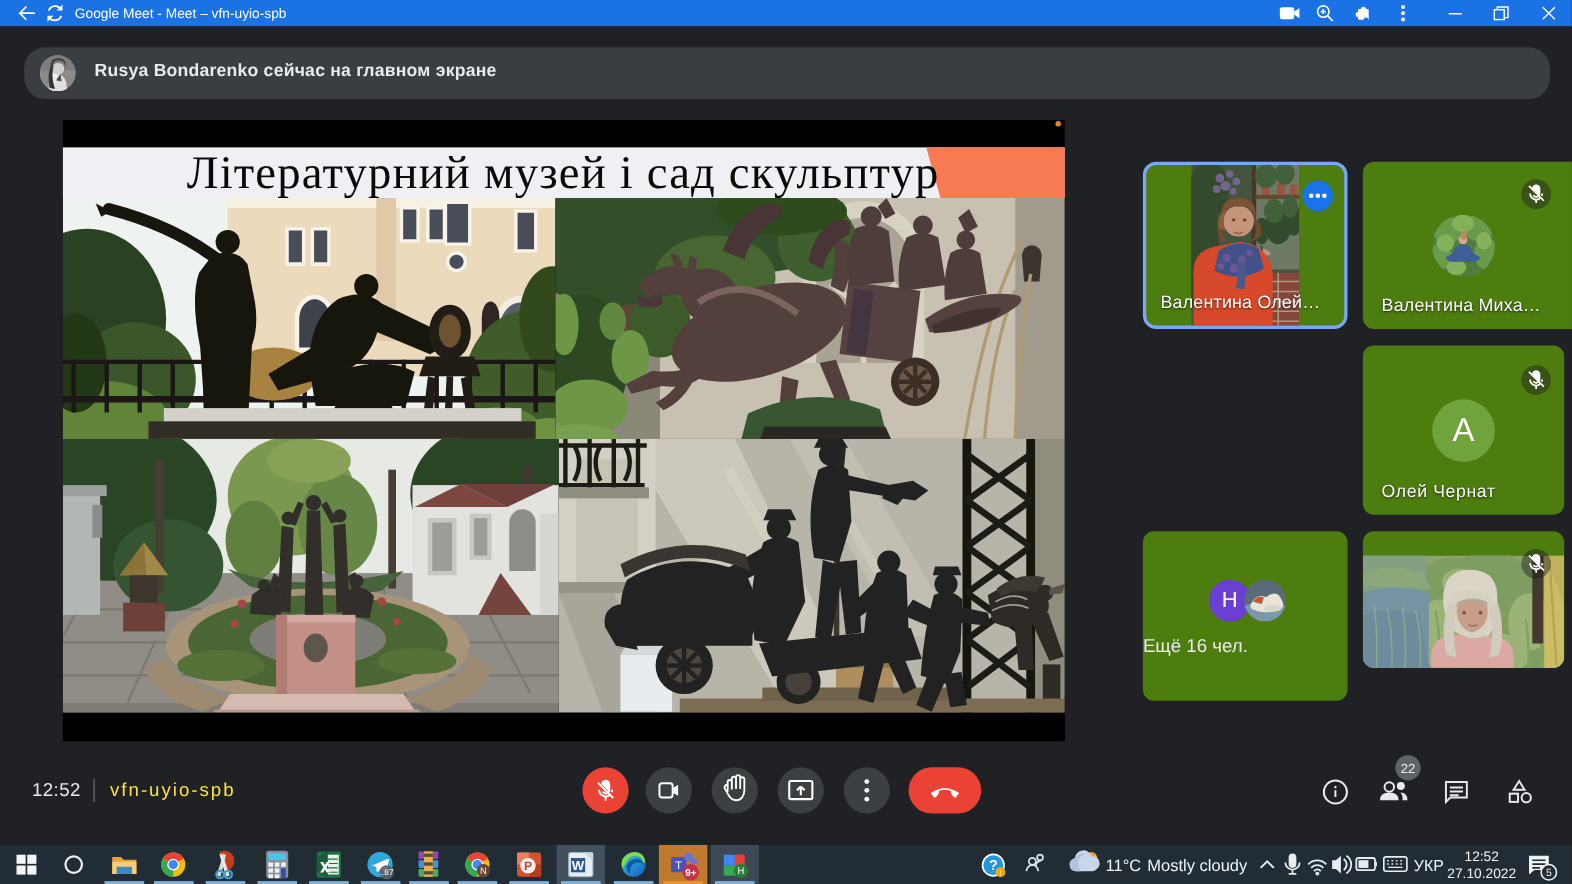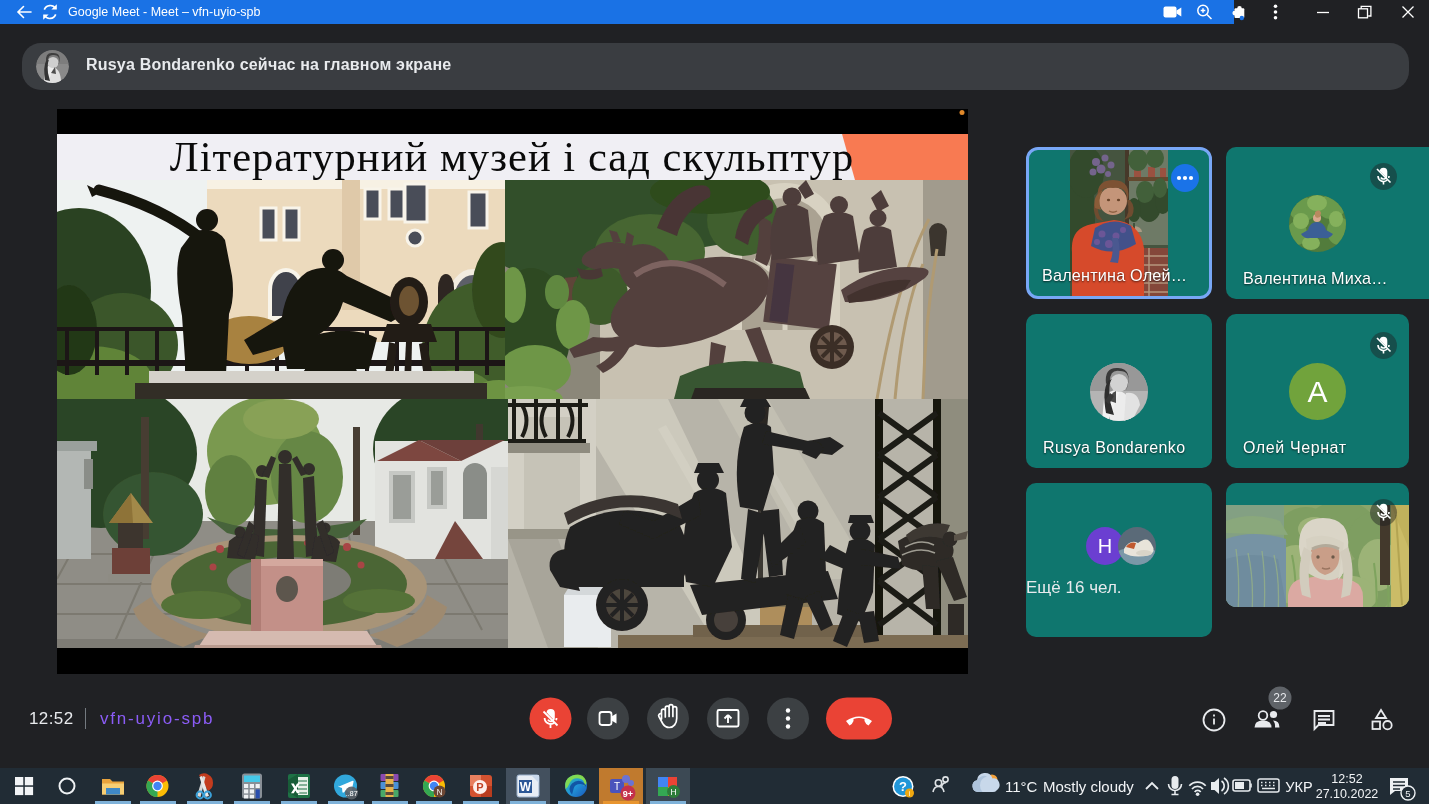--- a/index.html
+++ b/index.html
@@ -1,25 +1,25 @@
 <!DOCTYPE html>
 <html><head><meta charset="utf-8">
 <style>
 * { margin:0; padding:0; box-sizing:border-box; }
 html,body { width:1429px; height:804px; overflow:hidden; background:#202124;
   font-family:"Liberation Sans", sans-serif; }
 .abs { position:absolute; }
 #root { position:relative; width:1429px; height:804px; }
-#titlebar { position:absolute; left:0; top:0; width:1234px; height:24px; background:#1a72e5; }
+#titlebar { position:absolute; left:0; top:0; width:1429px; height:24px; background:#1a72e5; }
 #titlebar .ttl { position:absolute; left:68px; top:5px; font-size:12.5px; color:#fff; }
 #stage { position:absolute; left:0; top:24px; width:1429px; height:744px; background:#202124; }
 #banner { position:absolute; left:22px; top:19px; width:1387px; height:47px; background:#3a3d41; border-radius:19px; }
 #banner .av { position:absolute; left:14px; top:7px; width:33px; height:33px; border-radius:50%; overflow:hidden; }
 #banner .txt { position:absolute; left:64px; top:13px; font-size:16px; font-weight:bold; color:#e8eaed; letter-spacing:.2px; }
-.tile { position:absolute; background:#0f766e; border-radius:10px; overflow:hidden; }
+.tile { position:absolute; background:#4d7c0f; border-radius:10px; overflow:hidden;margin-left:13px; }
 .name { position:absolute; left:16px; bottom:10px; font-size:16px; color:#fff; text-shadow:0 1px 2px rgba(0,0,0,.7); letter-spacing:.2px; white-space:nowrap; }
 </style></head>
 <body>
 <div id="root">
 
 <div id="titlebar">
  <svg class="abs" style="left:0;top:0" width="1429" height="24" viewBox="0 0 1429 24">
   <g stroke="#fff" fill="none" stroke-width="1.6" stroke-linecap="round">
    <path d="M31 12 H18 M23.5 6.5 L18 12 L23.5 17.5"></path>
   </g>
@@ -477,37 +477,20 @@
               <ellipse cx="47" cy="24" rx="7" ry="8"></ellipse>
               <ellipse cx="22" cy="48" rx="9" ry="7"></ellipse>
             </g>
   <circle cx="28" cy="23" r="4" fill="#d9a88e"></circle>
   <path d="M28 27 q-7 0 -9 8 l-7 4 q3 5 9 4 l14 0 q6 1 9 -4 l-7 -4 q-2 -8 -9 -8 z" fill="#3b5f96"></path>
   <path d="M26 17 q5 -4 6 1 l-1 4 q-4 2 -5 -1 z" fill="#b98a60"></path>
   </svg>
  </div>
  <div class="name" style="left:17px;bottom:11px;font-size:16.2px">Валентина Миха…</div>
 </div>
-<div class="tile" style="left:1026px;top:290px;width:186px;height:154px">
- <div class="abs" style="left:64px;top:49px;width:58px;height:58px;border-radius:50%;overflow:hidden">
-  <svg width="58" height="58" viewBox="0 0 58 58">
-            <rect width="58" height="58" fill="#b4b4b4"></rect>
-  <rect x="0" y="0" width="58" height="28" fill="#989898"></rect>
-  <path d="M20 58 q-2 -26 9 -30 q14 2 12 30 z" fill="#ececec"></path>
-  <path d="M14 36 q8 -12 16 -8 l-12 30 h-6 z" fill="#f2f2f2"></path>
-  <path d="M36 30 q12 -2 14 12 l-8 16 h-8 z" fill="#e2e2e2"></path>
-  <circle cx="29" cy="20" r="9" fill="#d2d2d2"></circle>
-  <path d="M20 18 q0 -12 10 -10 q10 0 8 12 l-2 8 q8 -22 -8 -23 q-14 -1 -12 16 z" fill="#3a3a3a"></path>
-  <path d="M22 16 q-4 4 -2 22 l4 14 -8 -2 q-4 -22 2 -32 z" fill="#2e2e2e"></path>
-  <path d="M26 28 q-6 2 -6 10 l6 2 z" fill="#4a4a4a"></path>
-  <path d="M20 30 l-5 8 4 3 5 -8 z" fill="#383838"></path>
-  </svg>
- </div>
- <div class="name" style="left:17px;bottom:11px;letter-spacing:0.4px">Rusya Bondarenko</div>
-</div>
 <div class="tile" style="left:1226px;top:290px;width:183px;height:154px">
  <div class="abs" style="left:144px;top:18px;width:27px;height:27px;border-radius:50%;background:rgba(32,33,36,.45)"><svg width="27" height="27" viewBox="0 0 27 27">
  <g stroke="#fff" stroke-width="1.6" fill="none">
   <path d="M10.5 8.5 a3 3 0 0 1 6 0 v4.5 a3 3 0 0 1 -5.6 1.5 M8 13 a5.5 5.5 0 0 0 9.2 4 M19 13 a5.5 5.5 0 0 1 -0.4 2" fill="none"></path>
   <path d="M13.5 18.6 v3"></path>
   <path d="M7 6 l13.5 13.5"></path>
  </g>
  <path d="M10.5 8.5 a3 3 0 0 1 6 0 v4.5 a3 3 0 0 1 -0.3 1.3 l-6 -6 z" fill="#fff"></path>
 </svg></div>
  <div class="abs" style="left:63px;top:49px;width:57px;height:57px;border-radius:50%;background:#71a33c;color:#fff;font-size:30px;text-align:center;line-height:57px">A</div>
@@ -575,21 +558,21 @@
   <path d="M7 6 l13.5 13.5"></path>
  </g>
  <path d="M10.5 8.5 a3 3 0 0 1 6 0 v4.5 a3 3 0 0 1 -0.3 1.3 l-6 -6 z" fill="#fff"></path>
 </svg></div>
  <div class="abs" style="left:19px;top:124px;font-size:15px;font-weight:bold;color:#fff;text-shadow:0 1px 2px rgba(0,0,0,.8);z-index:4">Вы</div>
 </div>
 
 <div class="abs" style="left:0;top:650px;width:1429px;height:94px">
  <div class="abs" style="left:29px;top:35px;font-size:17px;letter-spacing:0.4px;color:#e8eaed">12:52</div>
  <div class="abs" style="left:85px;top:34px;width:1px;height:21px;background:#747a80"></div>
- <div class="abs" style="left:100px;top:35px;font-size:17px;letter-spacing:1.8px;color:#8b5cf6">vfn-uyio-spb</div>
+ <div class="abs" style="left:100px;top:35px;font-size:17px;letter-spacing:1.8px;color:#fde047">vfn-uyio-spb</div>
  <svg class="abs" style="left:0;top:0" width="1429" height="94" viewBox="0 0 1429 94">
   <circle cx="550.5" cy="44.5" r="21" fill="#ea4335"></circle>
   <g stroke="#fff" stroke-width="1.8" fill="none">
    <path d="M547.5 39 a3.2 3.2 0 0 1 6.4 0 v5 a3.2 3.2 0 0 1 -6 1.6 M544.6 44 a6 6 0 0 0 10 4.4 M556.5 44 a6 6 0 0 1 -0.4 2.2"></path>
    <path d="M550.5 50.5 v3.5"></path>
    <path d="M543.5 37.5 l14 14"></path>
   </g>
   <path d="M547.5 39 a3.2 3.2 0 0 1 6.4 0 v5 a3.2 3.2 0 0 1 -0.4 1.6 l-6 -6 z" fill="#fff"></path>
   <circle cx="608" cy="44.5" r="21" fill="#3c4043"></circle>
   <g stroke="#fff" stroke-width="1.8" fill="none">

